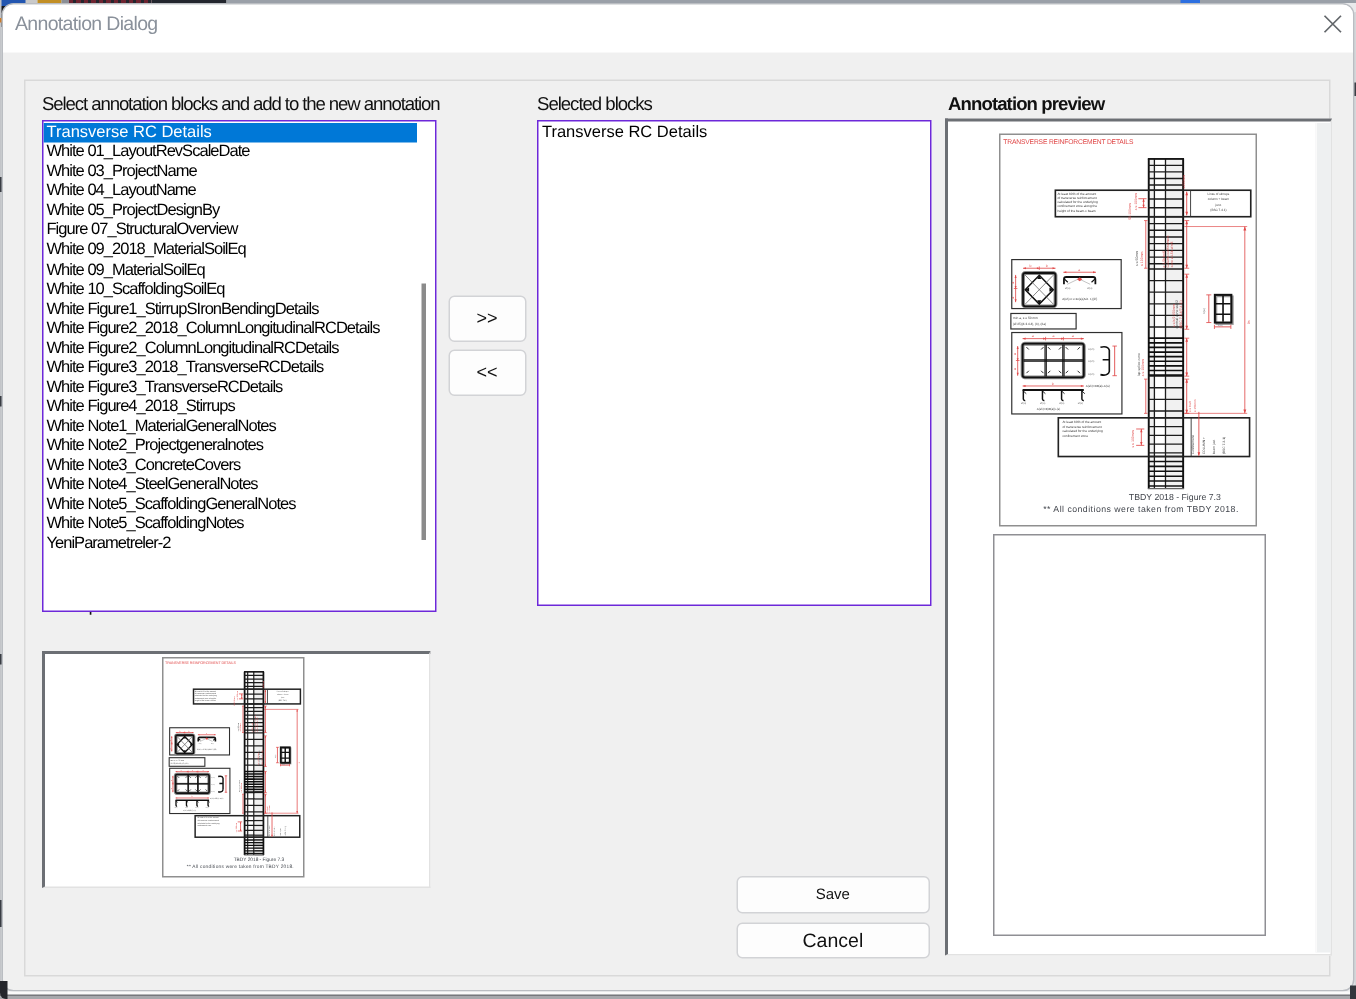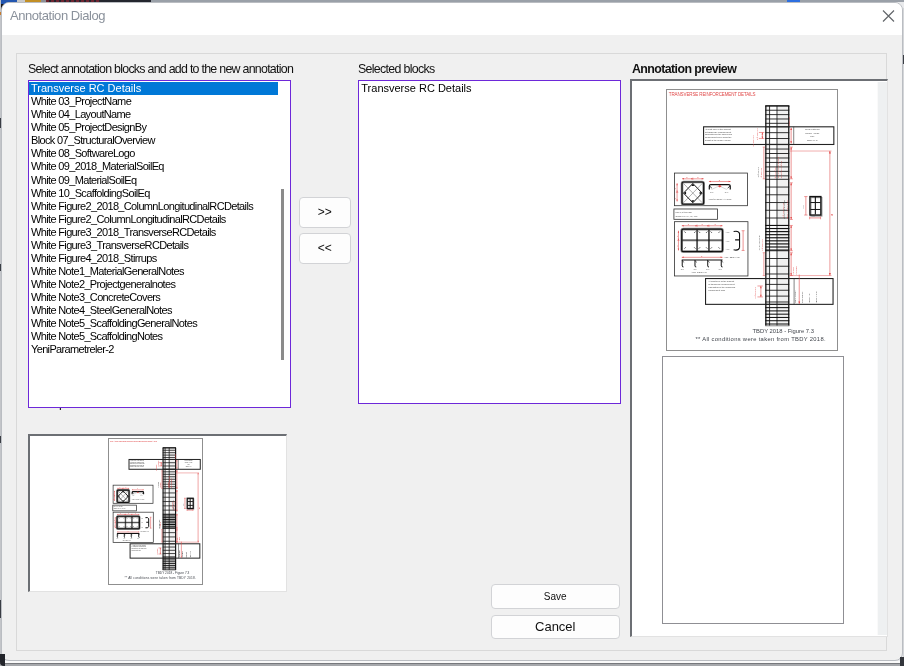--- a/index.html
+++ b/index.html
@@ -53,28 +53,29 @@
 
 <div class="abs" id="bigpanel"></div>
 
 <div class="abs lbl" style="left:28px;top:61.5px;letter-spacing:-0.73px;">Select annotation blocks and add to the new annotation</div>
 <div class="abs lbl" style="left:358px;top:61.5px;letter-spacing:-0.68px;">Selected blocks</div>
 <div class="abs lbl" style="left:632px;top:61.5px;letter-spacing:-0.6px;font-weight:bold;">Annotation preview</div>
 <div class="abs lbl" style="left:29.5px;top:396px;letter-spacing:-0.72px;">Block preview</div>
 
 <div class="abs listbox" style="left:27.5px;top:80px;width:263.5px;height:328px;">
 <div class="li sel">Transverse RC Details</div>
+<div class="li">White 01_LayoutRevScaleDate</div>
 <div class="li">White 03_ProjectName</div>
 <div class="li">White 04_LayoutName</div>
 <div class="li">White 05_ProjectDesignBy</div>
-<div class="li">Block 07_StructuralOverview</div>
-<div class="li">White 08_SoftwareLogo</div>
+<div class="li">Figure 07_StructuralOverview</div>
 <div class="li">White 09_2018_MaterialSoilEq</div>
 <div class="li">White 09_MaterialSoilEq</div>
 <div class="li">White 10_ScaffoldingSoilEq</div>
+<div class="li">White Figure1_StirrupSIronBendingDetails</div>
 <div class="li">White Figure2_2018_ColumnLongitudinalRCDetails</div>
 <div class="li">White Figure2_ColumnLongitudinalRCDetails</div>
 <div class="li">White Figure3_2018_TransverseRCDetails</div>
 <div class="li">White Figure3_TransverseRCDetails</div>
 <div class="li">White Figure4_2018_Stirrups</div>
 <div class="li">White Note1_MaterialGeneralNotes</div>
 <div class="li">White Note2_Projectgeneralnotes</div>
 <div class="li">White Note3_ConcreteCovers</div>
 <div class="li">White Note4_SteelGeneralNotes</div>
 <div class="li">White Note5_ScaffoldingGeneralNotes</div>

